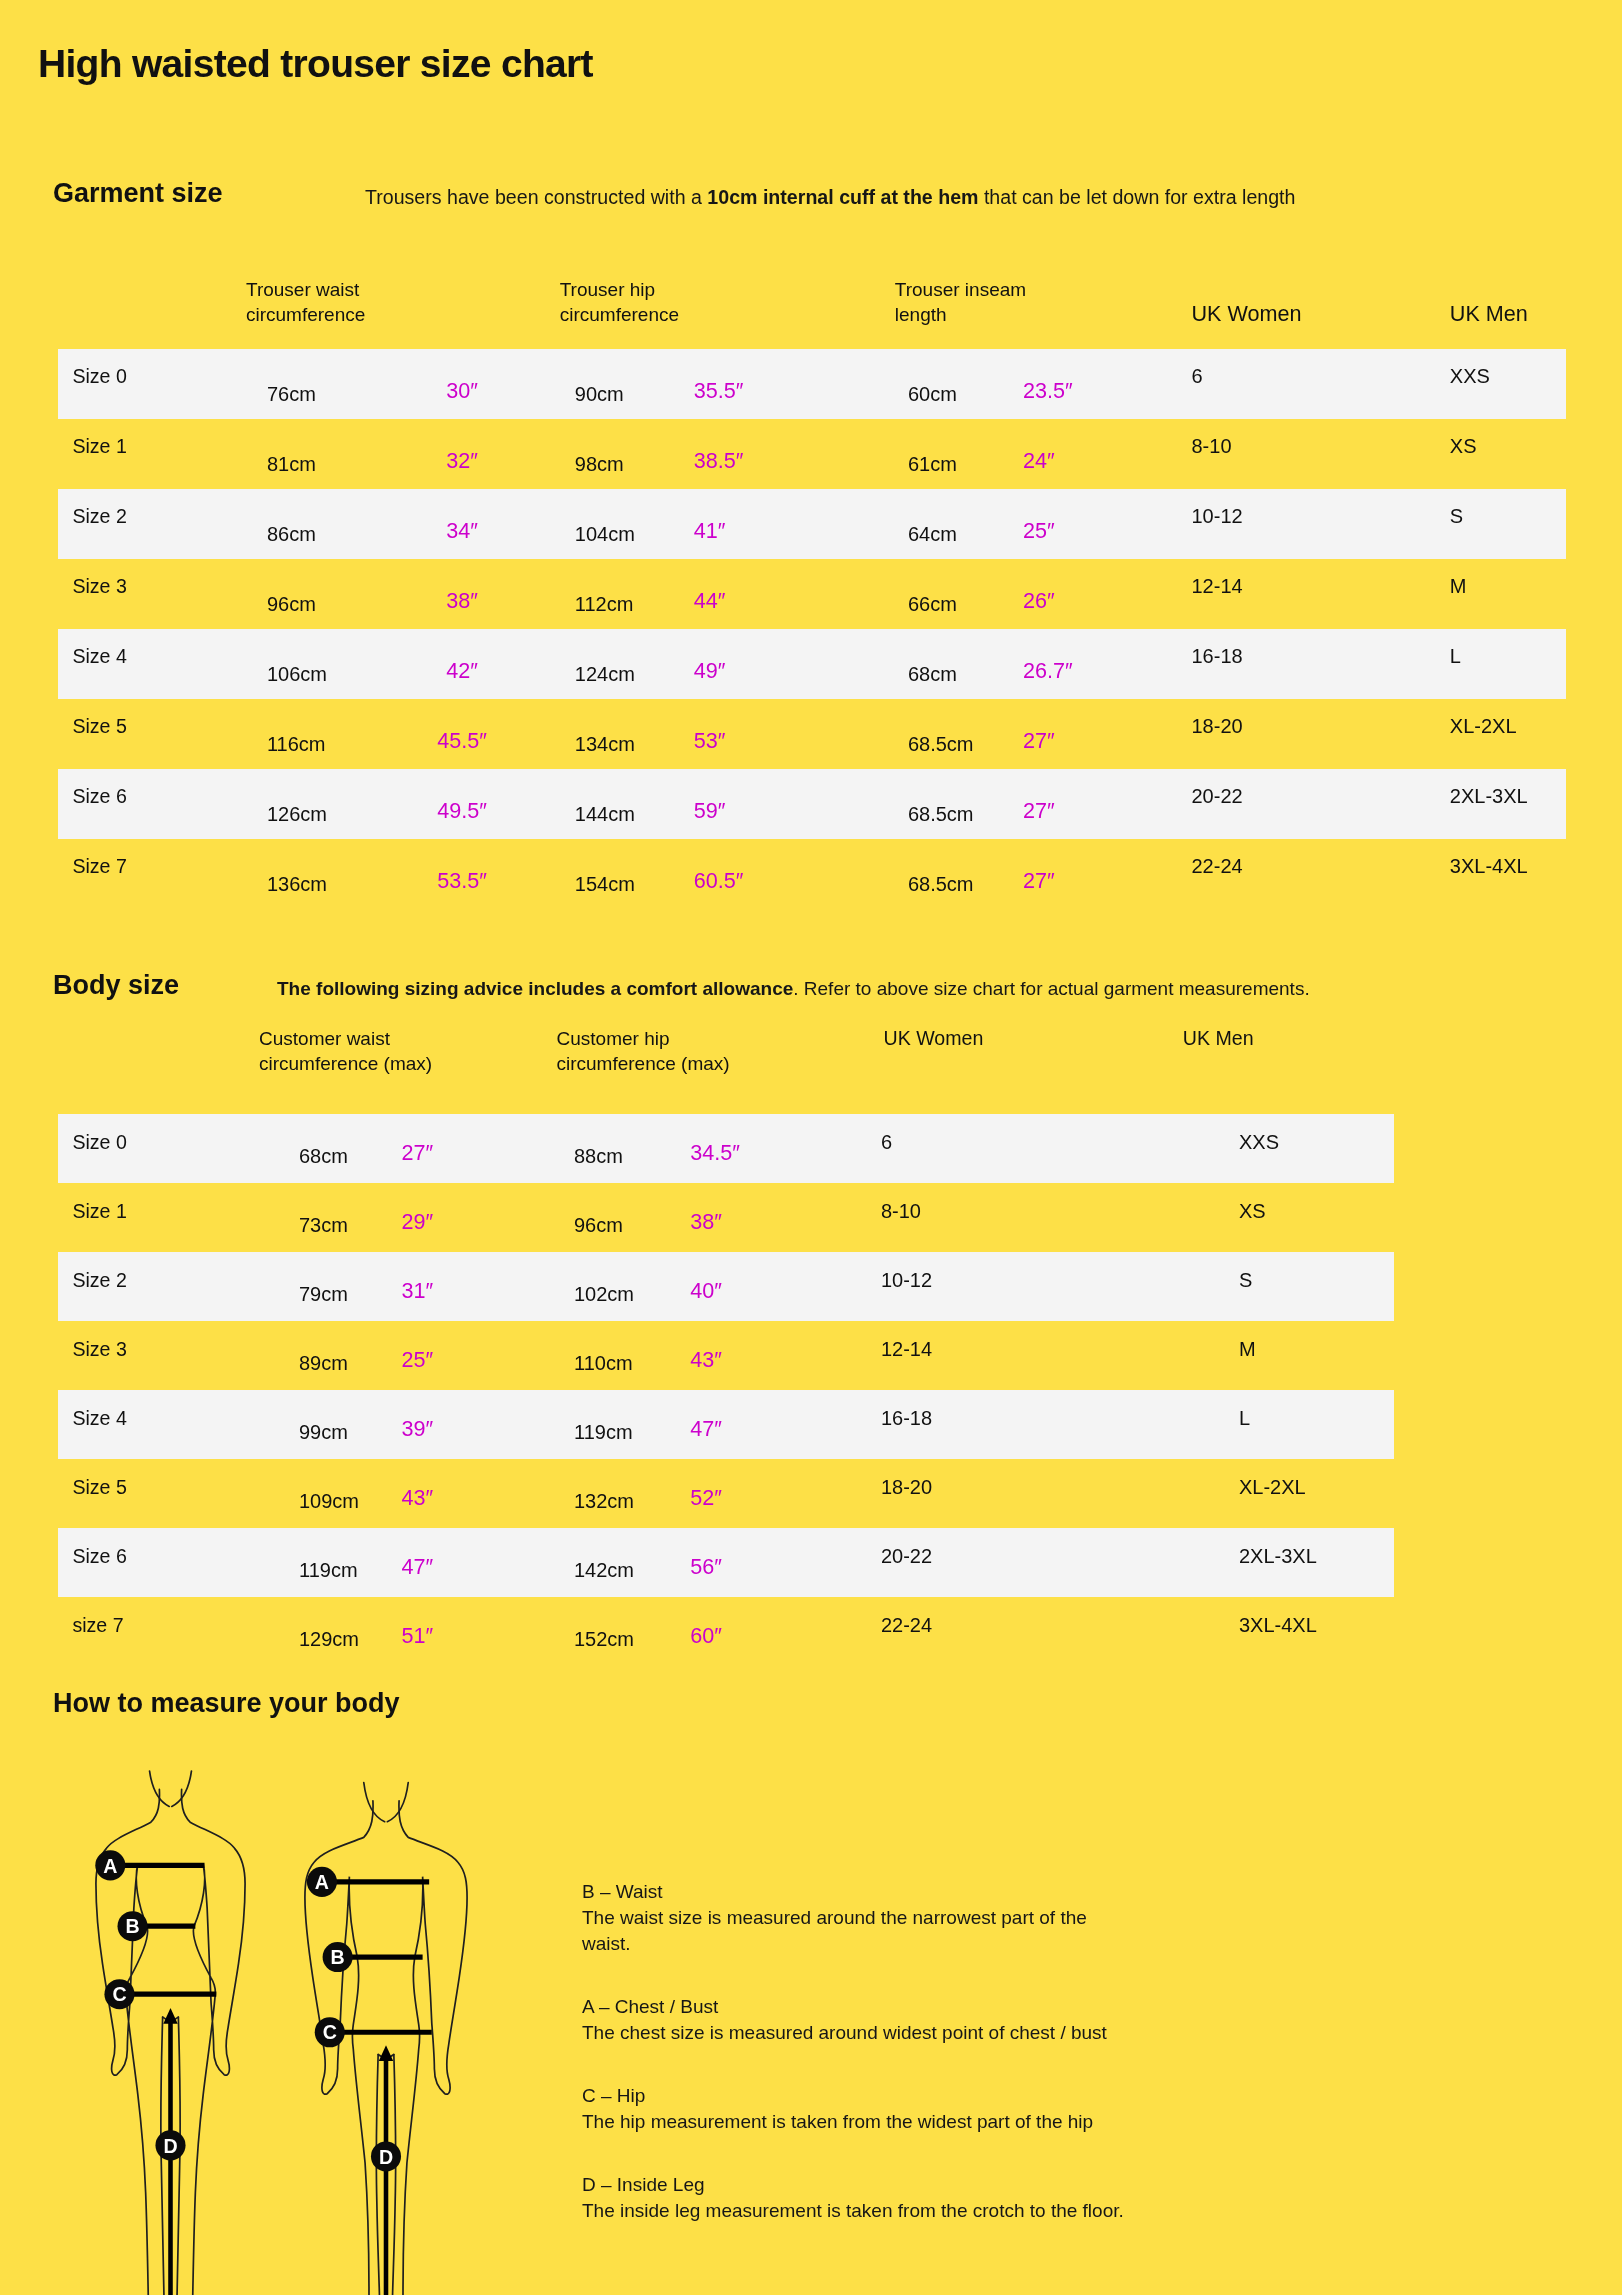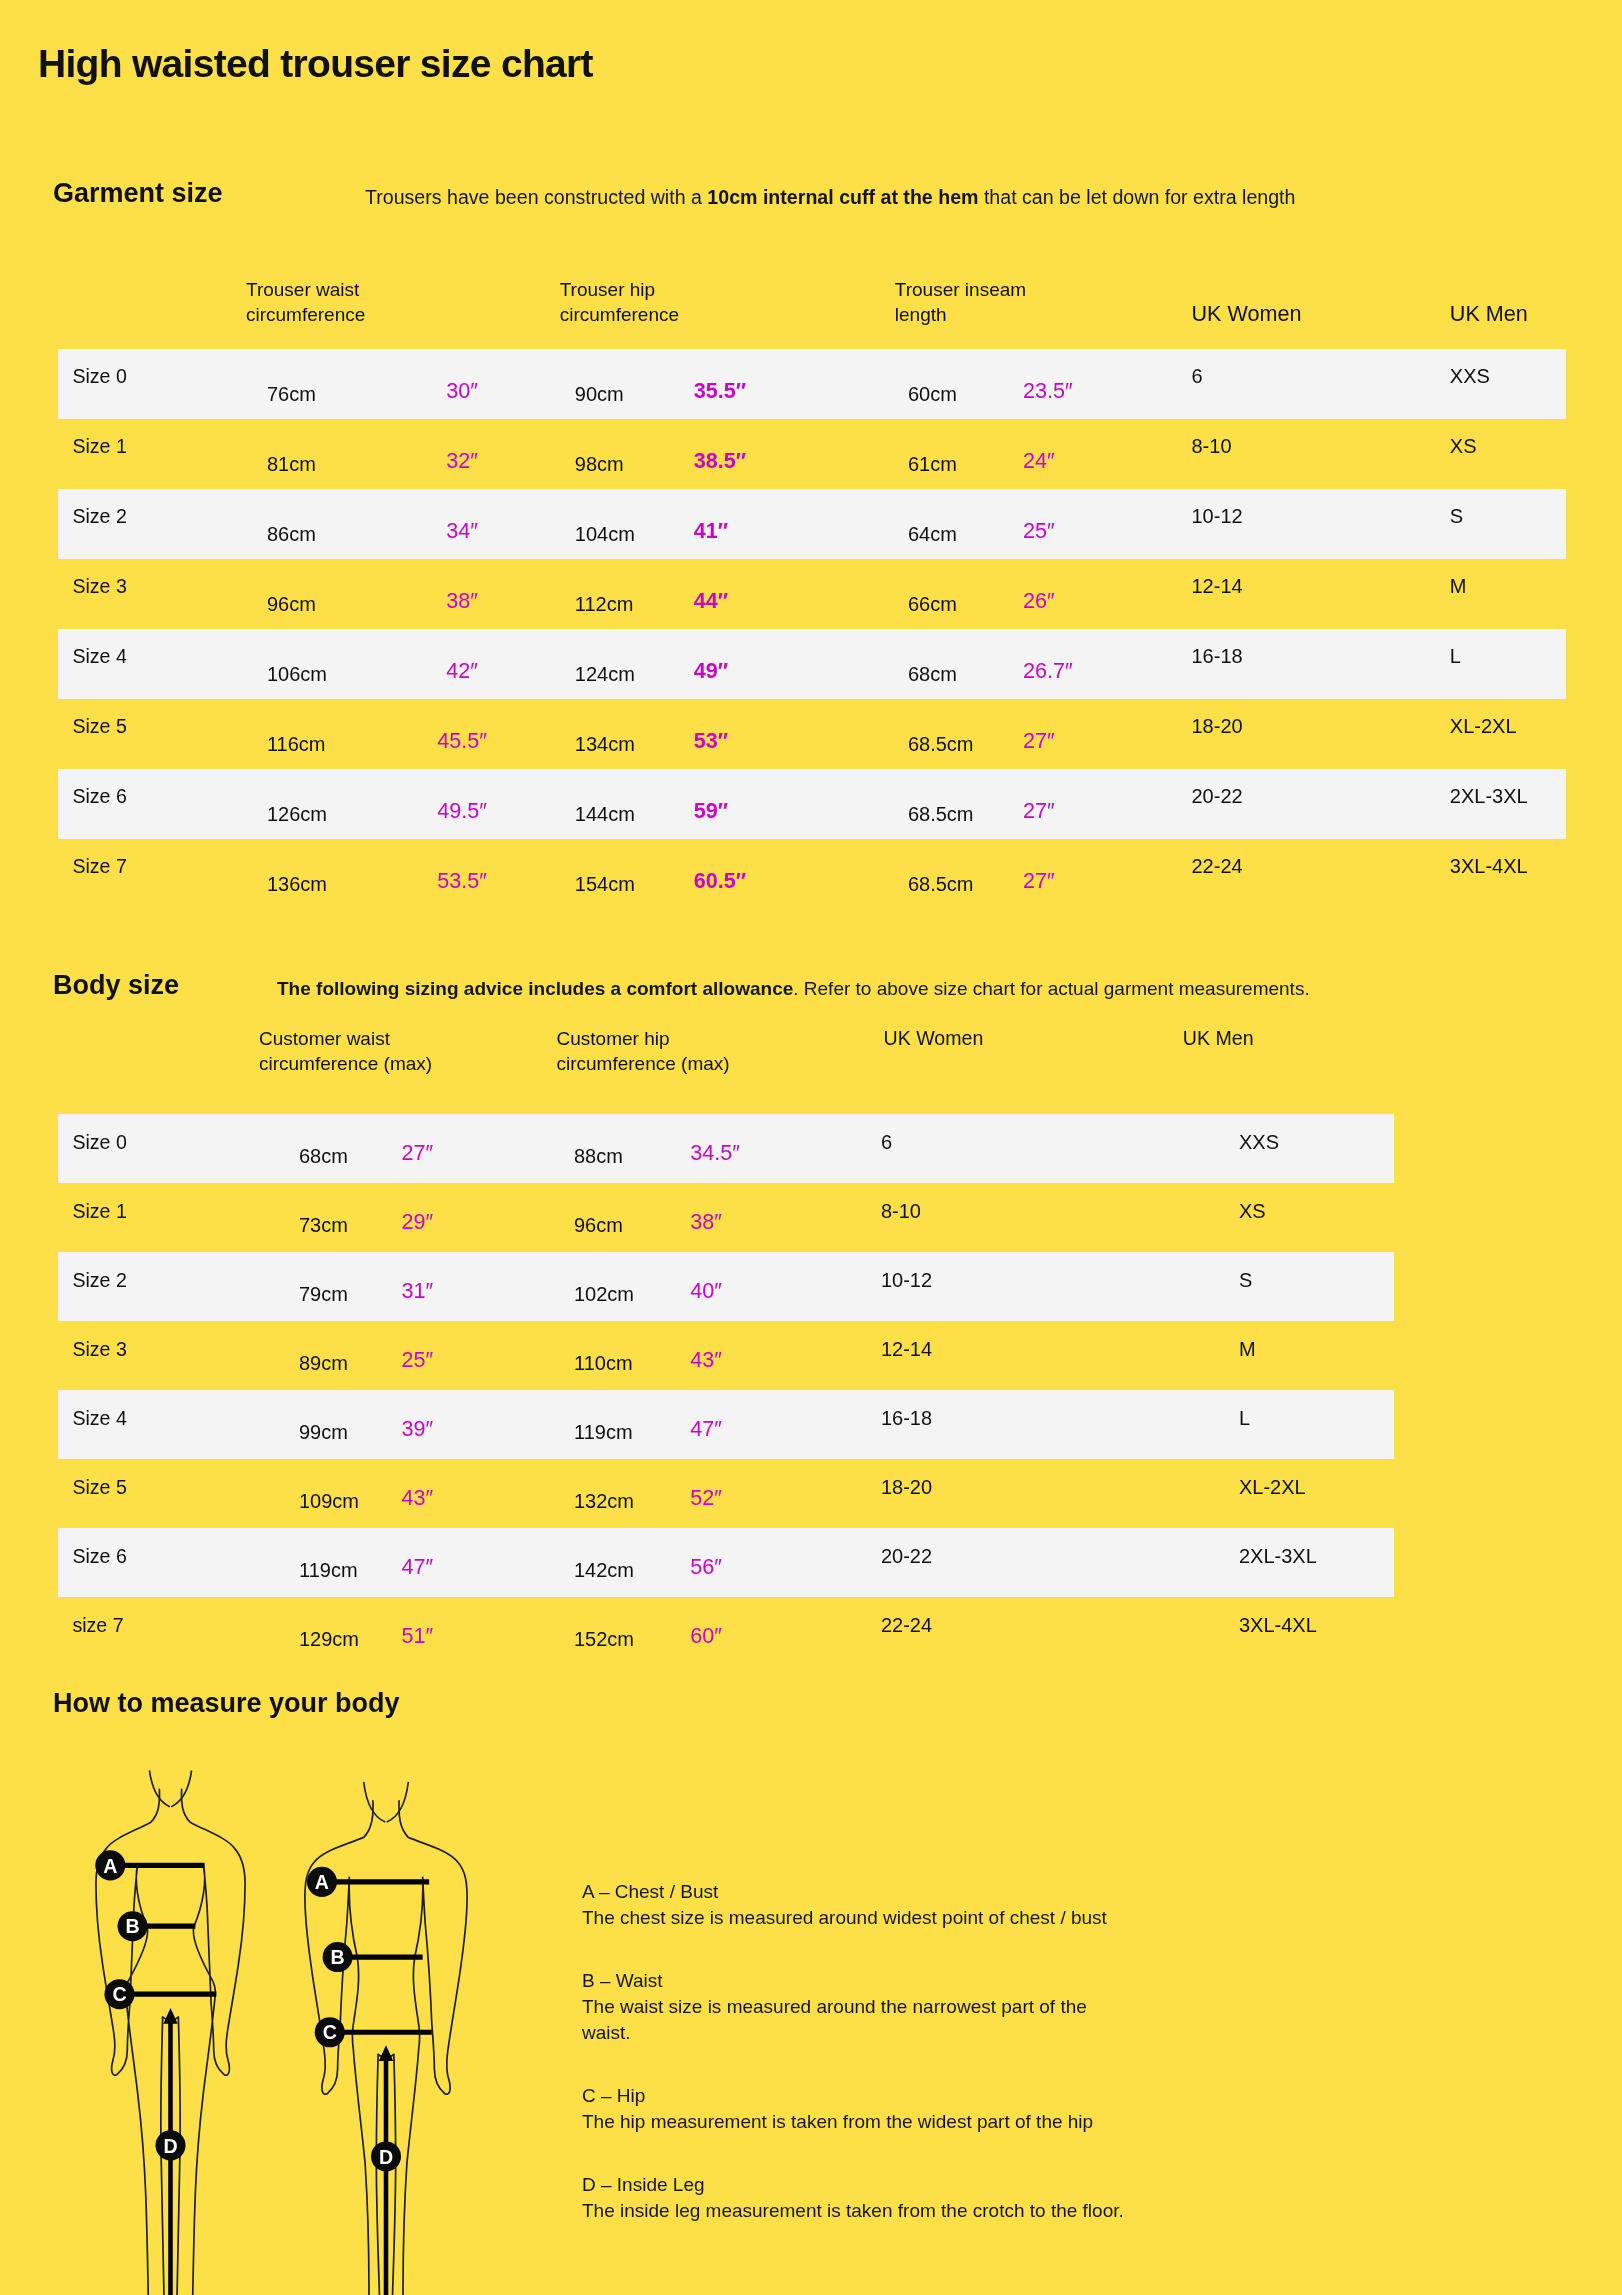--- a/index.html
+++ b/index.html
@@ -24,21 +24,21 @@
   .hwo{grid-column:8/9;padding-left:6.5px;}
   .hme{grid-column:9/10;padding-left:9.8px;}
 
   .g-table{position:absolute;left:58px;top:349px;width:1508px;}
   .g-row{display:grid;grid-template-columns:201px 95px 209px 121px 216px 115px 170px 255px 126px;height:70px;}
   .g-row:nth-child(odd){background:#f4f4f4;}
   .g-table .lbl{padding:15.7px 0 0 14.4px;font-size:19.6px;}
   .g-table .cm{padding-top:34px;font-size:20px;}
   .g-table .in{padding-top:29px;font-size:21.6px;color:#cc00cc;}
   .g-table .ukv{padding-top:15.7px;font-size:20px;}
-  .c2{padding-left:7.9px;} .c3{padding-left:7.2px;text-align:center;} .c4{padding-left:11.8px;} .c5{padding-left:9.8px;font-weight:bold;}
+  .c2{padding-left:7.9px;} .c3{padding-left:7.2px;text-align:center;} .c4{padding-left:11.8px;} .c5{padding-left:9.8px;}
   .c6{padding-left:7.9px;} .c7{padding-left:7.9px;} .c8{padding-left:6.5px;} .c9{padding-left:9.8px;}
 
   
   .b-headers{position:absolute;left:58px;top:1026px;width:1336px;height:59px;
     display:grid;grid-template-columns:230px 105px 170px 118px 196px 294px 222px;
     align-items:start;font-size:19px;line-height:25px;}
   .b-headers .pair{white-space:pre-line;}
   .bw{grid-column:2/4;margin-left:-29px;}
   .bh{grid-column:4/6;margin-left:-6.5px;}
   .bwo{grid-column:6/7;padding-left:6.5px;font-size:19.6px;}
@@ -317,29 +317,29 @@
       <text x="56" y="286">B</text>
       <circle cx="44" cy="390" r="23" fill="#0b0b0b"></circle>
       <text x="44" y="401">C</text>
       <circle cx="130" cy="580" r="23" fill="#0b0b0b"></circle>
       <text x="130" y="591">D</text>
     </g>
   </svg>
 
   <div class="m-text">
     <div class="m-item">
-      <div>A – Chest / Bust</div>
-      <div class="m-desc">The chest size is measured around widest point of chest / bust</div>
-    </div>
-    <div class="m-item">
       <div>B – Waist</div>
       <div class="m-desc">The waist size is measured around the narrowest part of the
 waist.</div>
     </div>
     <div class="m-item">
+      <div>A – Chest / Bust</div>
+      <div class="m-desc">The chest size is measured around widest point of chest / bust</div>
+    </div>
+    <div class="m-item">
       <div>C – Hip</div>
       <div class="m-desc">The hip measurement is taken from the widest part of the hip</div>
     </div>
     <div class="m-item">
       <div>D – Inside Leg</div>
       <div class="m-desc">The inside leg measurement is taken from the crotch to the floor.</div>
     </div>
   </div>
 
 </div>

